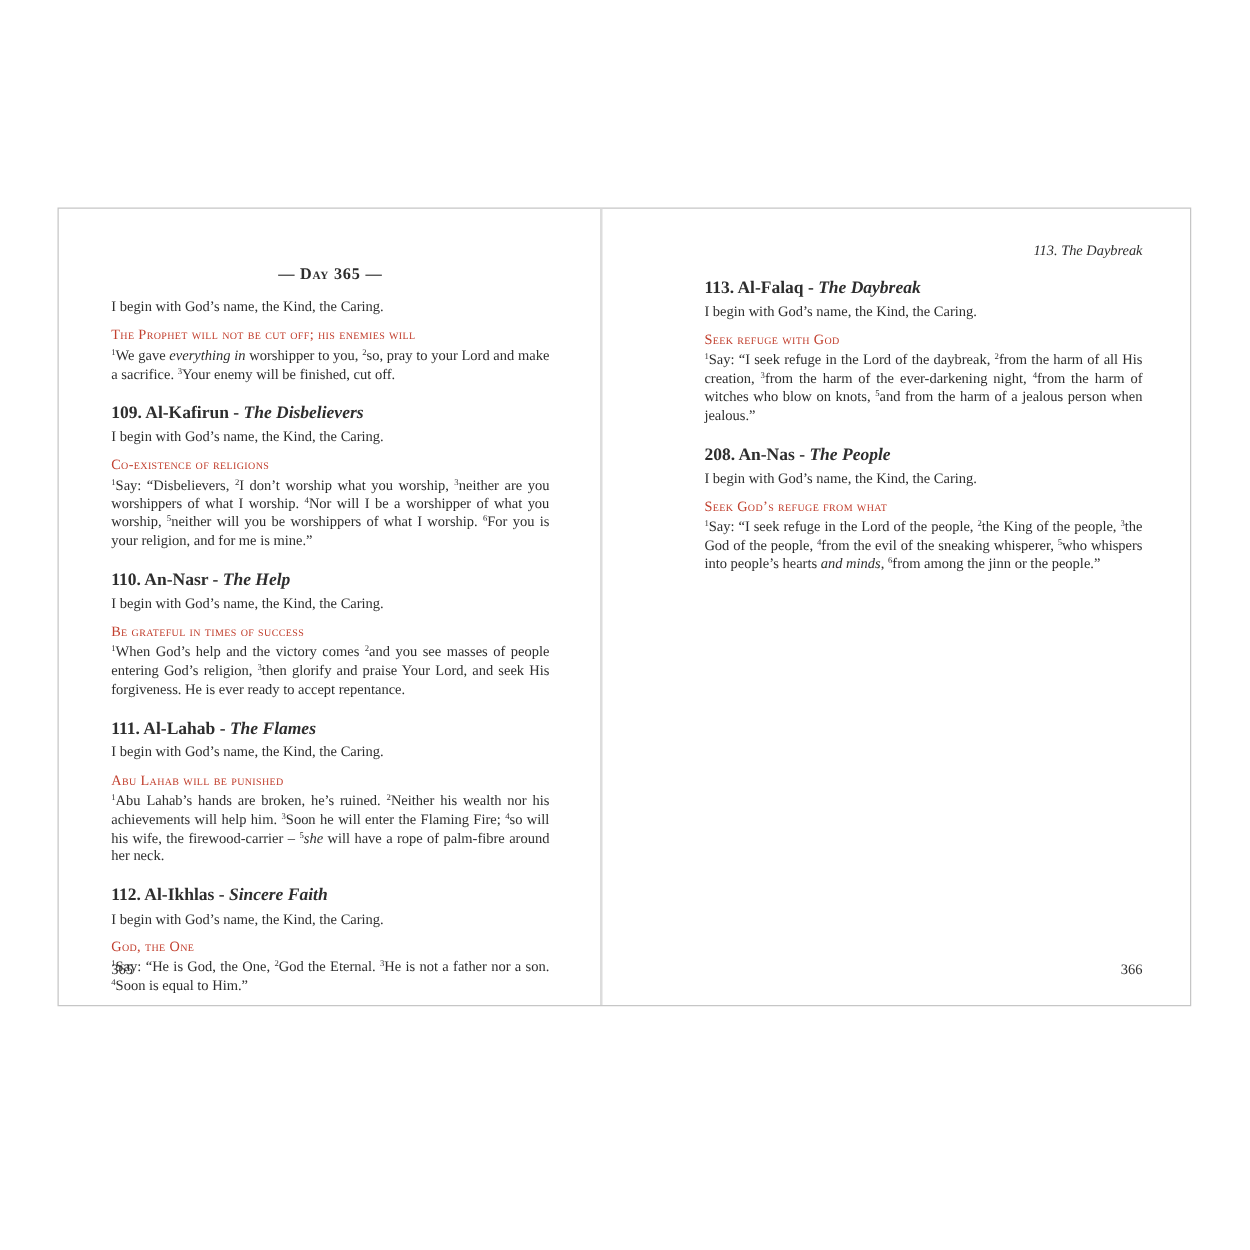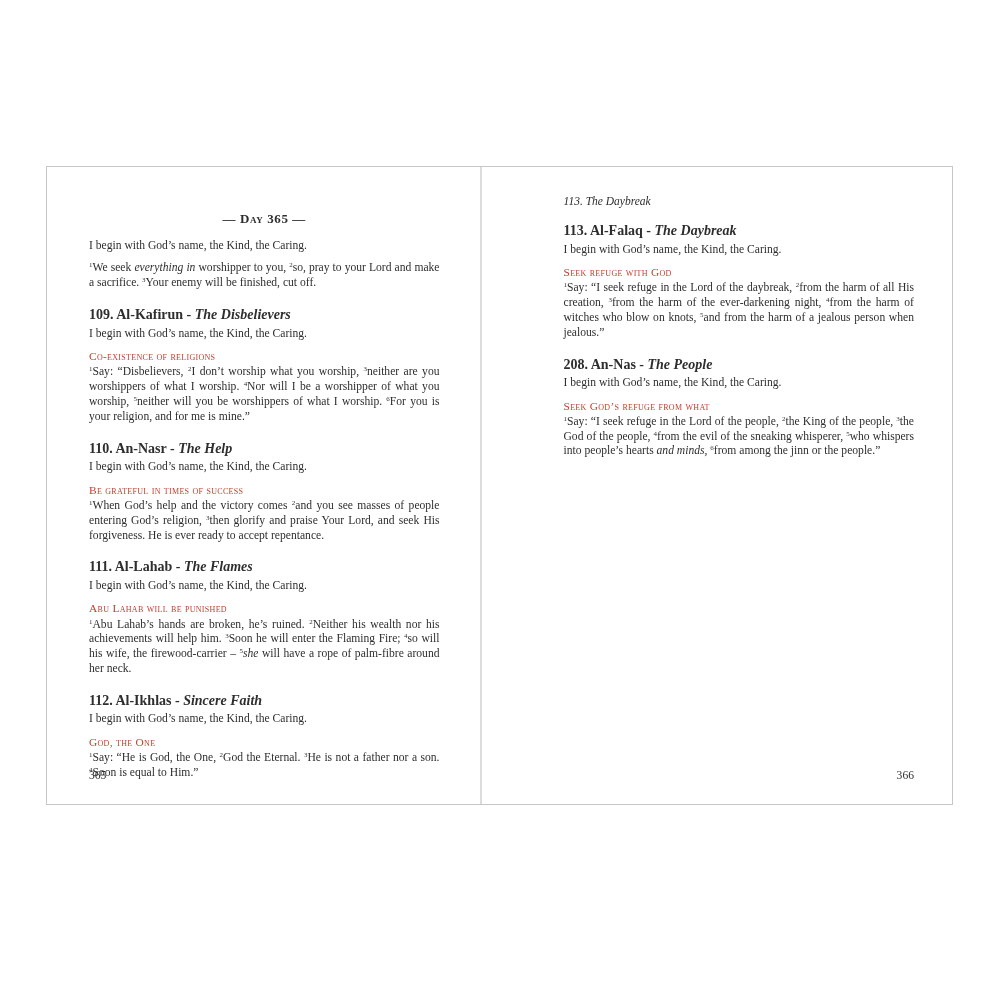--- a/index.html
+++ b/index.html
@@ -17,21 +17,21 @@
   .page { position:relative; flex:1 1 0; }
   .page.left  { padding:44px 40px 0 42px; }
   .page.right { padding:28px 38px 0 82px; }
   .divider { width:2px; background:#dcdcdc; }
 
   .day-header {
     text-align:center; font-weight:bold; font-variant:small-caps;
     font-size:13px; letter-spacing:0.6px; margin:0 0 12px;
   }
   .running-header {
-    font-style:italic; font-size:11.5px; margin:0 0 15px;
+    text-align:right; font-style:italic; font-size:11.5px; margin:0 0 15px;
   }
   .surah { margin:0 0 15px; }
   .surah-heading { font-size:14px; margin:0 0 3px; font-weight:normal; line-height:1.25; }
   .bismillah { margin:0 0 8px; font-size:11.6px; line-height:1.25; }
   .section-heading {
     color:var(--accent); font-variant:small-caps; letter-spacing:0.3px;
     font-size:11.4px; margin:0 0 2px; line-height:1.25;
   }
   .verse { margin:0; text-align:justify; font-size:11.6px; line-height:1.28; }
   .sup { font-size:0.6em; vertical-align:0.55em; }
@@ -47,21 +47,22 @@
 
 <div class="spread">
 
   <section class="page left">
     <div class="day-header">— Day 365 —</div>
 
     <div>
 
         <article class="surah">
           <p class="bismillah">I begin with God’s name, the Kind, the Caring.</p>
-          <p class="verse"><span class="sup">1</span><span>We seek </span><span class="i">everything in</span><span> worshipper to you, </span><span class="sup">2</span><span>so, pray to your Lord and make a sacrifice. </span><span class="sup">3</span><span>Your enemy will be finished, cut off.</span></p>
+          <p class="section-heading">The Prophet will not be cut off; his enemies will</p>
+          <p class="verse"><span class="sup">1</span><span>We gave </span><span class="i">everything in</span><span> worshipper to you, </span><span class="sup">2</span><span>so, pray to your Lord and make a sacrifice. </span><span class="sup">3</span><span>Your enemy will be finished, cut off.</span></p>
         </article>
 
         <article class="surah">
           <h3 class="surah-heading"><span class="b">109. Al-Kafirun - </span><span class="bi">The Disbelievers</span></h3>
           <p class="bismillah">I begin with God’s name, the Kind, the Caring.</p>
           <p class="section-heading">Co-existence of religions</p>
           <p class="verse"><span class="sup">1</span><span>Say: “Disbelievers, </span><span class="sup">2</span><span>I don’t worship what you worship, </span><span class="sup">3</span><span>neither are you worshippers of what I worship. </span><span class="sup">4</span><span>Nor will I be a worshipper of what you worship, </span><span class="sup">5</span><span>neither will you be worshippers of what I worship. </span><span class="sup">6</span><span>For you is your religion, and for me is mine.”</span></p>
         </article>
 
         <article class="surah">

